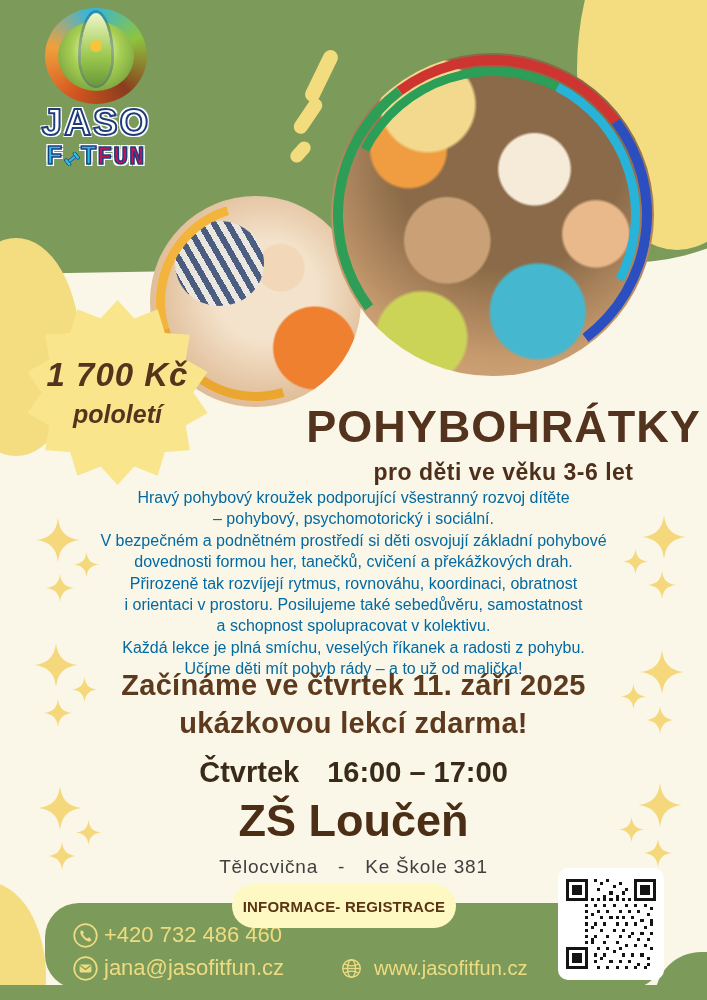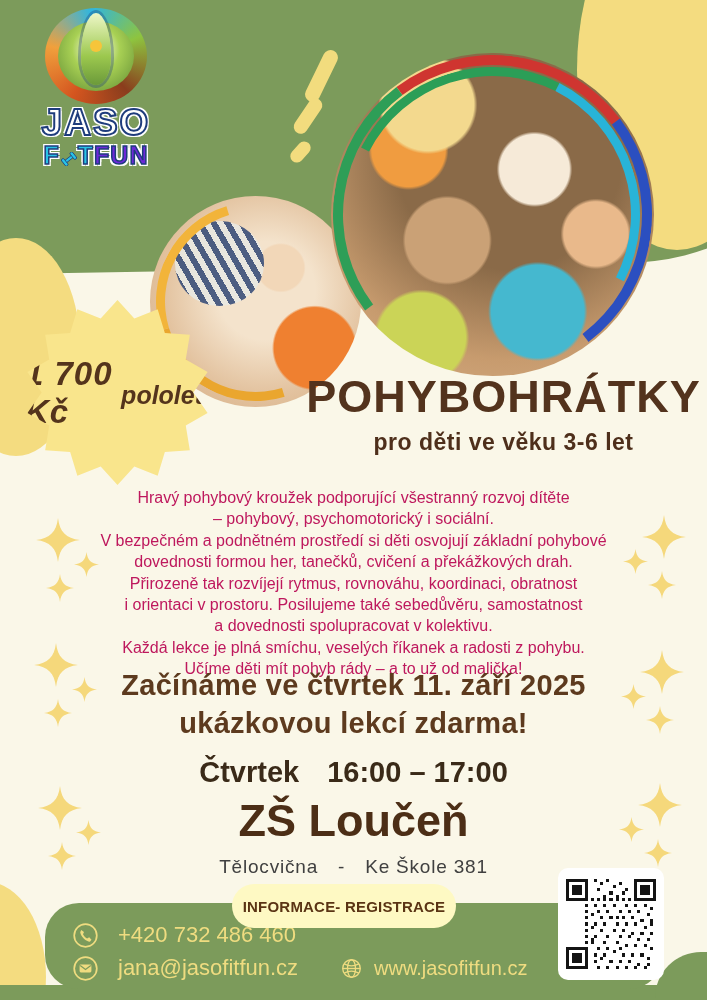--- a/index.html
+++ b/index.html
@@ -38,21 +38,21 @@
   .em-dot{position:absolute;left:50%;top:32px;width:12px;height:12px;margin-left:-6px;
           border-radius:50%;background:#f6c53a;}
   .logo-jaso{font-size:37px;font-weight:900;letter-spacing:2px;line-height:38px;
          background:linear-gradient(90deg,#f2c238 0 30%,#cdd23c 30% 52%,#8ec43f 52% 76%,#f07a1e 76%);
          -webkit-background-clip:text;background-clip:text;color:transparent;
          -webkit-text-stroke:2px #1e3c7c;
          text-shadow:-2px -2px 0 #fff,2px -2px 0 #fff,-2px 2px 0 #fff,2px 2px 0 #fff;}
   .logo-fitfun{font-size:25px;font-weight:900;line-height:26px;letter-spacing:1px;
          -webkit-text-stroke:1.5px #1e3c7c;
          text-shadow:-2px -2px 0 #fff,2px -2px 0 #fff,-2px 2px 0 #fff,2px 2px 0 #fff;}
-  .c-cyan{color:#29c3e6;} .c-orange{color:#6d28d9;}
+  .c-cyan{color:#29c3e6;} .c-orange{color:#be185d;font-family:Liberation Mono, monospace;}
   .dumb{vertical-align:-2px;margin:0 1px;}
 
   
   .photo{border-radius:50%;overflow:hidden;z-index:3;}
   .photo-big{left:331px;top:53px;width:323px;height:323px;background:
      radial-gradient(circle at 30% 16%,#f3d98e 0 13%,rgba(0,0,0,0) 14%),
      radial-gradient(circle at 63% 36%,#f6ead8 0 12%,rgba(0,0,0,0) 13%),
      radial-gradient(circle at 82% 56%,#e9b98b 0 10%,rgba(0,0,0,0) 11%),
      radial-gradient(circle at 36% 58%,#caa176 0 15%,rgba(0,0,0,0) 16%),
      radial-gradient(circle at 64% 80%,#45b8cf 0 14%,rgba(0,0,0,0) 15%),
@@ -71,50 +71,50 @@
      radial-gradient(circle at 55% 45%,#f4e3cc 0 30%,#e3c3a0 62%,#d2a87c 100%);}
   .photo-small::before{content:"";position:absolute;left:12%;top:12%;width:42%;height:40%;
      border-radius:50%;background:repeating-linear-gradient(60deg,#3a4f7a 0 6px,#e8e8e2 6px 12px);
      opacity:.9;}
   .photo-small::after{content:"";position:absolute;inset:6px;border-radius:50%;
      border:9px solid transparent;border-left-color:#f2b43a;border-bottom-color:#eaa62e;
      transform:rotate(28deg);}
 
   
   .badge{left:25px;top:300px;width:185px;height:185px;background:#F9E58C;z-index:4;
-    display:flex;flex-direction:row;align-items:center;justify-content:center;
+    display:flex;flex-direction:column;align-items:center;justify-content:center;
     clip-path:polygon(50% 0%,59.1% 10%,71.7% 5%,75.6% 17.9%,89.1% 18.8%,86.9% 32.2%,98.7% 38.9%,91% 50%,98.7% 61.1%,86.9% 67.8%,89.1% 81.2%,75.6% 82.1%,71.7% 95%,59.1% 90%,50% 100%,40.9% 90%,28.3% 95%,24.4% 82.1%,10.9% 81.2%,13.1% 67.8%,1.3% 61.1%,9% 50%,1.3% 38.9%,13.1% 32.2%,10.9% 18.8%,24.4% 17.9%,28.3% 5%,40.9% 10%);}
   .badge-price{font-size:33px;font-weight:800;font-style:italic;color:#54341C;letter-spacing:1px;}
   .badge-period{font-size:25px;font-weight:700;font-style:italic;color:#54341C;margin-top:6px;}
 
   
   .hero{left:300px;top:372px;width:407px;text-align:center;z-index:4;}
-  .hero-title{font-size:45px;font-weight:800;letter-spacing:1px;color:#53331D;line-height:50px;}
+  .hero-title{font-size:45px;font-weight:800;letter-spacing:1px;color:#53331D;line-height:50px;margin-top:30px;}
   .hero-sub{font-size:23px;font-weight:800;color:#4E2F1B;margin-top:7px;letter-spacing:.5px;}
 
   .desc{left:0;top:487px;width:707px;text-align:center;z-index:4;
-        font-size:16px;line-height:21.4px;color:#be185d;}
+        font-size:16px;line-height:21.4px;color:#0369a1;}
   .announce{left:0;top:666px;width:707px;text-align:center;z-index:4;
         font-size:29px;font-weight:800;color:#5D3A1E;line-height:38px;letter-spacing:.3px;}
   .schedule{left:0;top:756px;width:707px;text-align:center;z-index:4;
         font-size:29px;font-weight:800;color:#3A2A18;}
   .schedule .day{margin-right:28px;}
   .loc-name{left:0;top:795px;width:707px;text-align:center;z-index:4;
         font-size:45px;font-weight:800;color:#4C2E16;}
   .loc-detail{left:0;top:856px;width:707px;text-align:center;z-index:4;
         font-size:19px;color:#404040;letter-spacing:.8px;}
   .loc-detail .sep{margin:0 20px;}
 
   
   .cta{left:232px;top:884px;width:224px;height:44px;background:#fef9c3;border-radius:26px;
        display:flex;align-items:center;justify-content:center;z-index:6;cursor:pointer;
        font-size:15px;font-weight:800;color:#5A3414;letter-spacing:.2px;}
   .footer{left:45px;top:903px;width:618px;height:86px;background:#7C9B5B;border-radius:34px;z-index:3;
        color:#EFDC80;}
-  .f-row{position:absolute;display:flex;align-items:center;gap:20px;}
+  .f-row{position:absolute;display:flex;align-items:center;gap:6px;}
   .f-phone{left:28px;top:19px;font-size:22px;}
   .f-email{left:28px;top:52px;font-size:22px;}
   .f-web{left:296px;top:54px;font-size:20px;gap:12px;}
   .f-ico{display:block;}
   .qr-panel{left:558px;top:868px;width:106px;height:112px;background:#fff;border-radius:10px;
        z-index:5;display:flex;align-items:center;justify-content:center;}
 
   
   .cluster{width:72px;height:86px;z-index:4;}
   .cluster.flip{transform:scaleX(-1);}
@@ -181,21 +181,21 @@
     <div class="hero-sub">pro děti ve věku 3-6 let</div>
   </div>
 
   <div class="abs desc">
     <div>Hravý pohybový kroužek podporující všestranný rozvoj dítěte</div>
     <div>– pohybový, psychomotorický i sociální.</div>
     <div>V bezpečném a podnětném prostředí si děti osvojují základní pohybové</div>
     <div>dovednosti formou her, tanečků, cvičení a překážkových drah.</div>
     <div>Přirozeně tak rozvíjejí rytmus, rovnováhu, koordinaci, obratnost</div>
     <div>i orientaci v prostoru. Posilujeme také sebedůvěru, samostatnost</div>
-    <div>a dovednosti spolupracovat v kolektivu.</div>
+    <div>a schopnost spolupracovat v kolektivu.</div>
     <div>Každá lekce je plná smíchu, veselých říkanek a radosti z pohybu.</div>
     <div>Učíme děti mít pohyb rády – a to už od malička!</div>
   </div>
 
   <div class="abs announce">
     <div>Začínáme ve čtvrtek 11. září 2025</div>
     <div>ukázkovou lekcí zdarma!</div>
   </div>
 
   <div class="abs schedule">

